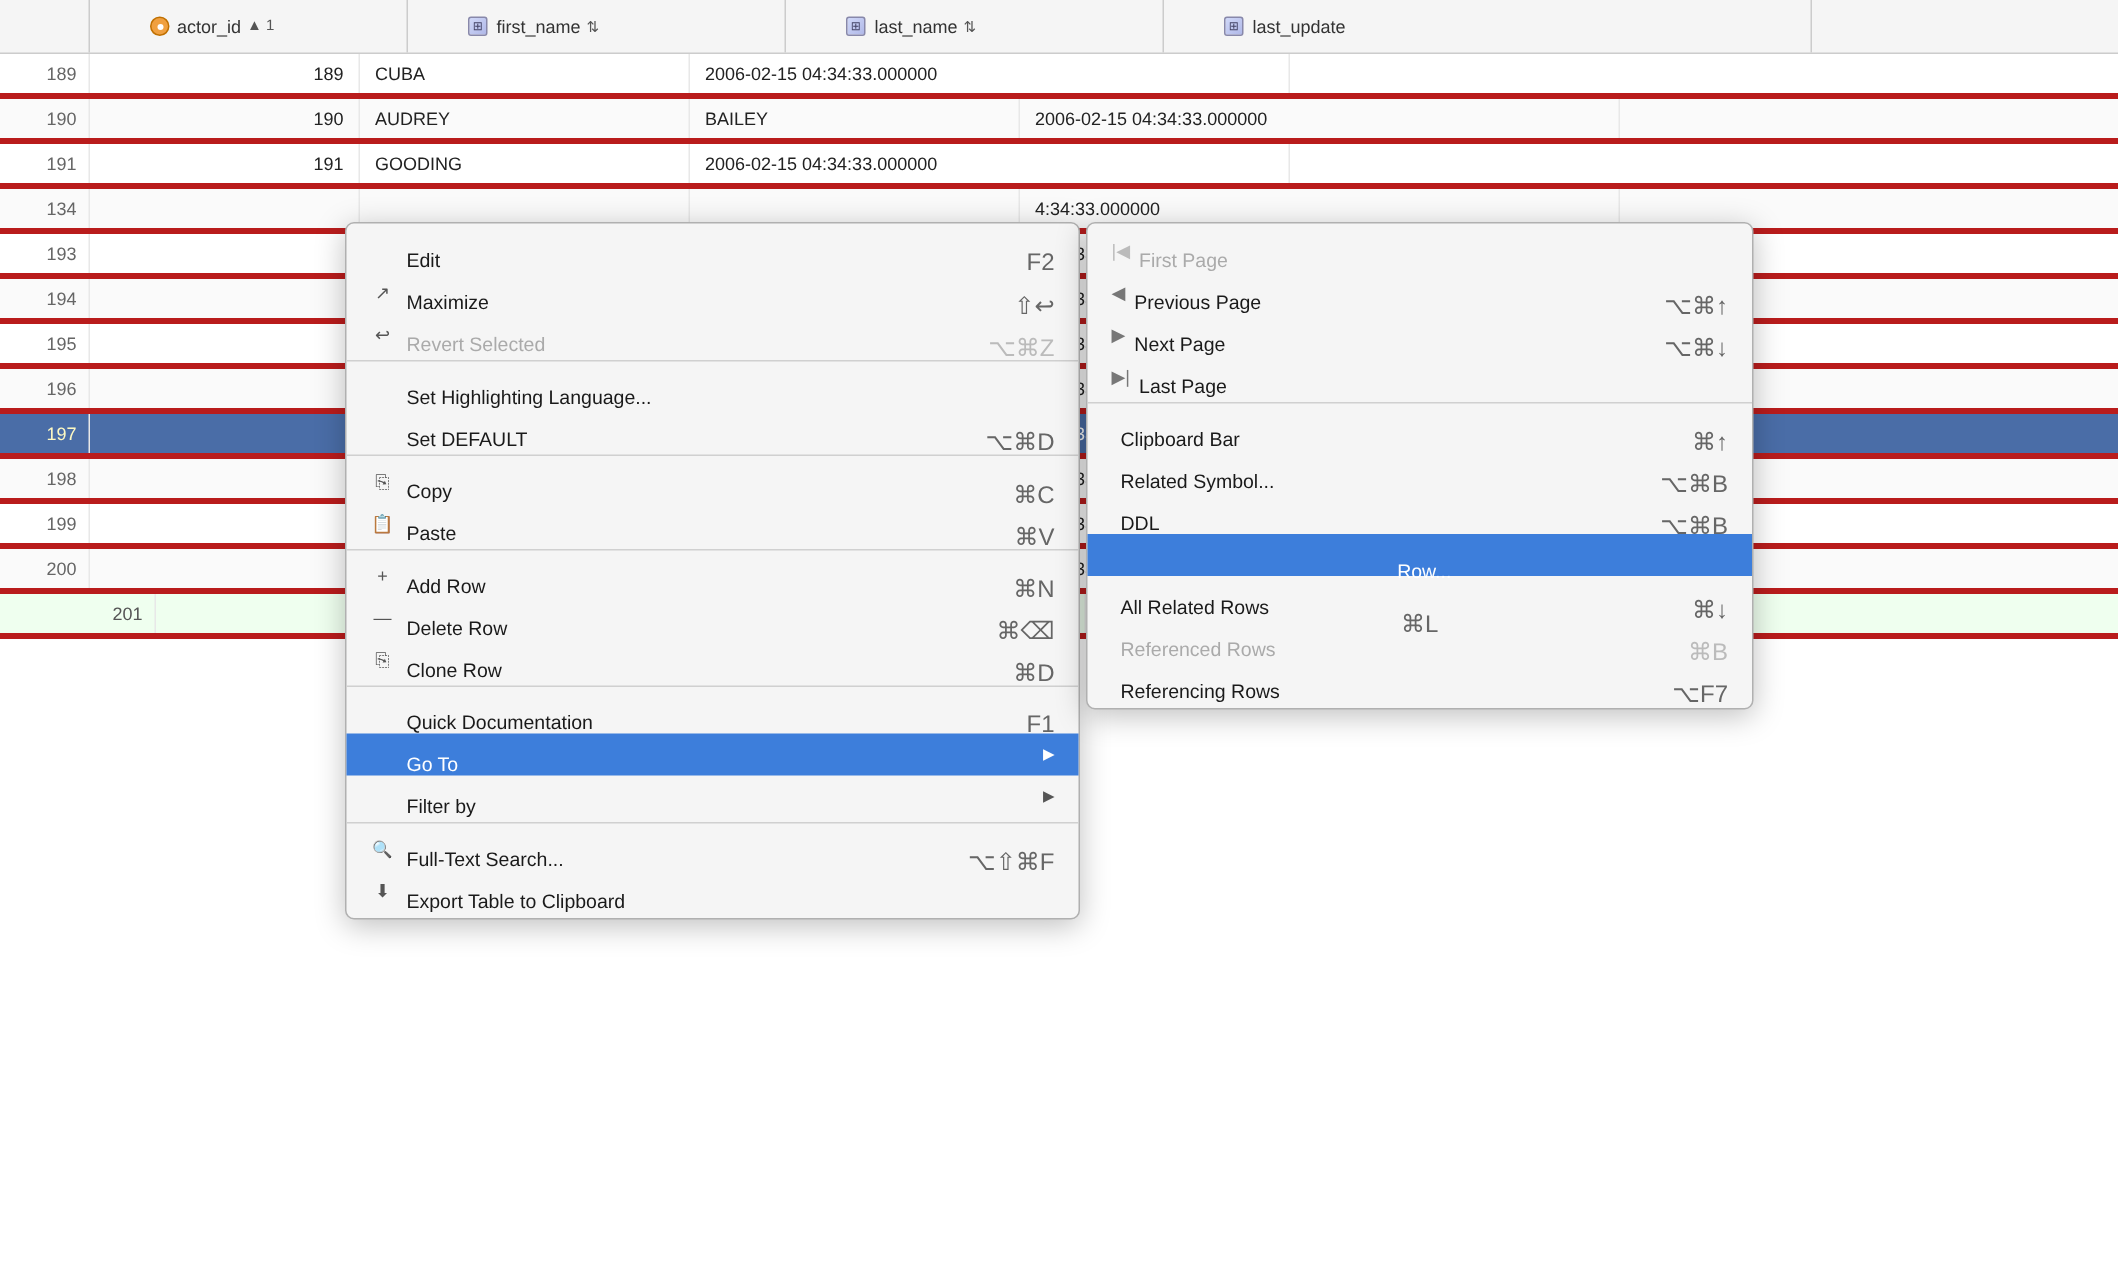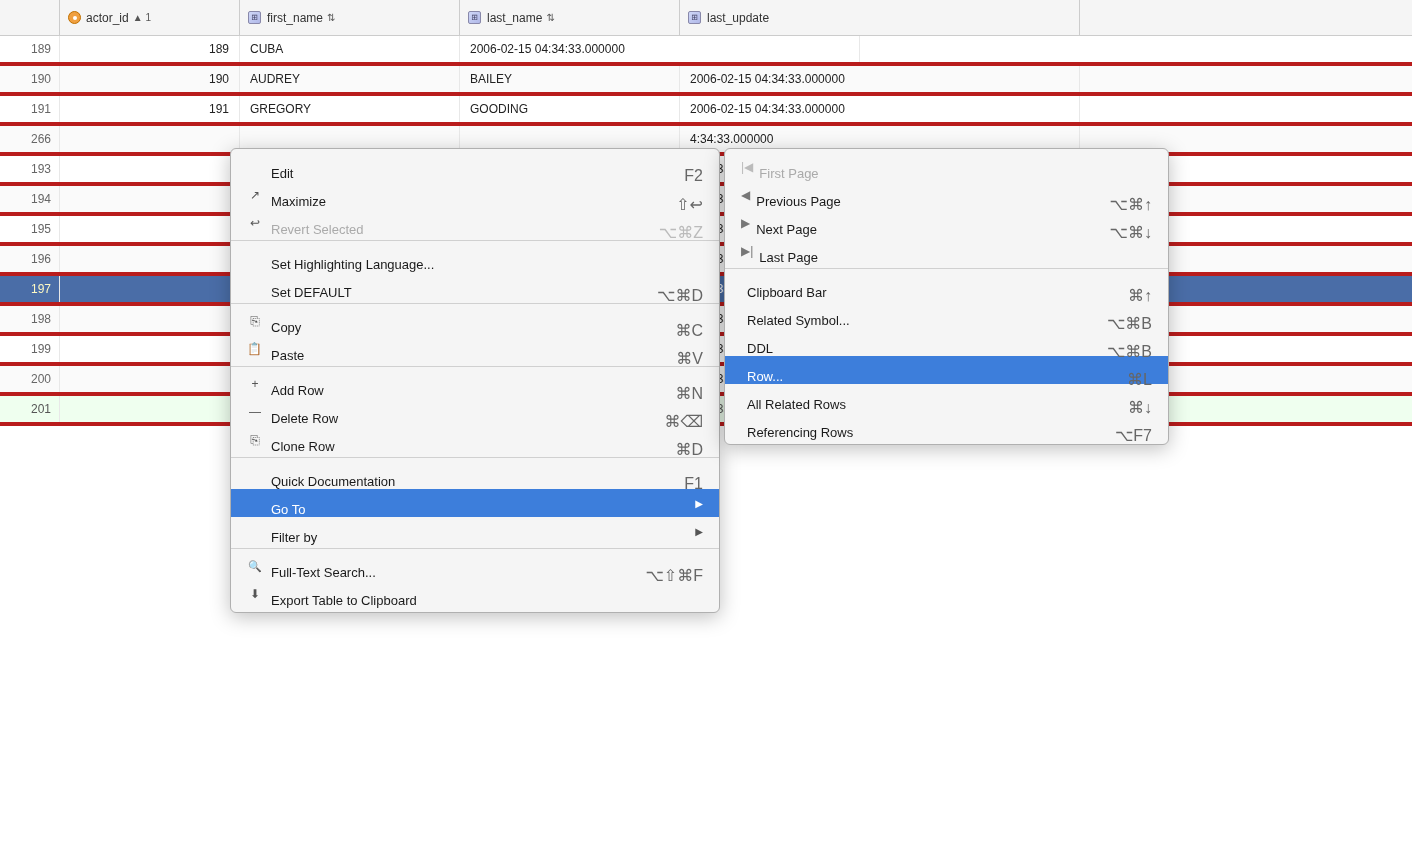--- a/index.html
+++ b/index.html
@@ -19,20 +19,21 @@
       top: 0; left: 0; right: 0; bottom: 0;
       background: #fff;
     }
 
     .table-header {
       display: flex;
       background: #f5f5f5;
       border-bottom: 1px solid #ccc;
       height: 36px;
       align-items: center;
+      gap: 32px;
     }
 
     .col-row-num {
       width: 60px;
       min-width: 60px;
       border-right: 1px solid #ccc;
       padding: 0 8px;
       font-size: 12px;
       color: #888;
       height: 100%;
@@ -201,20 +202,21 @@
       justify-content: space-between;
       padding: 4px 16px;
       height: 28px;
       cursor: pointer;
       color: #1a1a1a;
     }
 
     .submenu-item.highlighted {
       background: #3d7edb;
       color: #fff;
+      flex-direction: column;
     }
 
     .submenu-item.disabled { color: #aaa; }
     .submenu-item.disabled .menu-shortcut { color: #bbb; }
 
     .submenu-item-left {
       display: flex;
       align-items: center;
       gap: 6px;
     }
@@ -270,27 +272,26 @@
       <div class="cell-row-num">190</div>
       <div class="cell cell-actor-id">190</div>
       <div class="cell cell-first-name">AUDREY</div>
       <div class="cell cell-last-name">BAILEY</div>
       <div class="cell cell-last-update">2006-02-15 04:34:33.000000</div>
     </div>
 
     <div class="table-row">
       <div class="cell-row-num">191</div>
       <div class="cell cell-actor-id">191</div>
-      <div class="cell cell-first-name">GREGORY</div>
       <div class="cell cell-last-name">GOODING</div>
       <div class="cell cell-last-update">2006-02-15 04:34:33.000000</div>
     </div>
 
     <div class="table-row">
-      <div class="cell-row-num">266</div>
+      <div class="cell-row-num">134</div>
       <div class="cell cell-actor-id"></div>
       <div class="cell cell-first-name"></div>
       <div class="cell cell-last-name"></div>
       <div class="cell cell-last-update">4:34:33.000000</div>
     </div>
 
     <div class="table-row">
       <div class="cell-row-num">193</div>
       <div class="cell cell-actor-id"></div>
       <div class="cell cell-first-name"></div>
@@ -348,21 +349,21 @@
 
     <div class="table-row">
       <div class="cell-row-num">200</div>
       <div class="cell cell-actor-id"></div>
       <div class="cell cell-first-name"></div>
       <div class="cell cell-last-name"></div>
       <div class="cell cell-last-update">4:34:33.000000</div>
     </div>
 
     <div class="table-row new-row">
-      <div class="cell-row-num" style="color:#555;">201</div>
+      <div class="cell-row-num" style="color:#555;margin-left:44px;">201</div>
       <div class="cell cell-actor-id"></div>
       <div class="cell cell-first-name">&lt;c</div>
       <div class="cell cell-last-name"></div>
       <div class="cell cell-last-update">4:34:33.000000</div>
     </div>
   </div>
 </div>
 
 <div class="context-menu" style="position:absolute;top:148px;left:230px;width:490px;">
 
@@ -561,20 +562,27 @@
   </div>
 
   <div class="submenu-item">
     <div class="submenu-item-left">
       <span class="submenu-nav-icon"></span>
       <span class="menu-item-label">All Related Rows</span>
     </div>
     <span class="menu-shortcut">⌘↓</span>
   </div>
 
+  <div class="submenu-item disabled">
+    <div class="submenu-item-left">
+      <span class="submenu-nav-icon"></span>
+      <span class="menu-item-label">Referenced Rows</span>
+    </div>
+    <span class="menu-shortcut">⌘B</span>
+  </div>
 
   <div class="submenu-item">
     <div class="submenu-item-left">
       <span class="submenu-nav-icon"></span>
       <span class="menu-item-label">Referencing Rows</span>
     </div>
     <span class="menu-shortcut">⌥F7</span>
   </div>
 </div>
 

